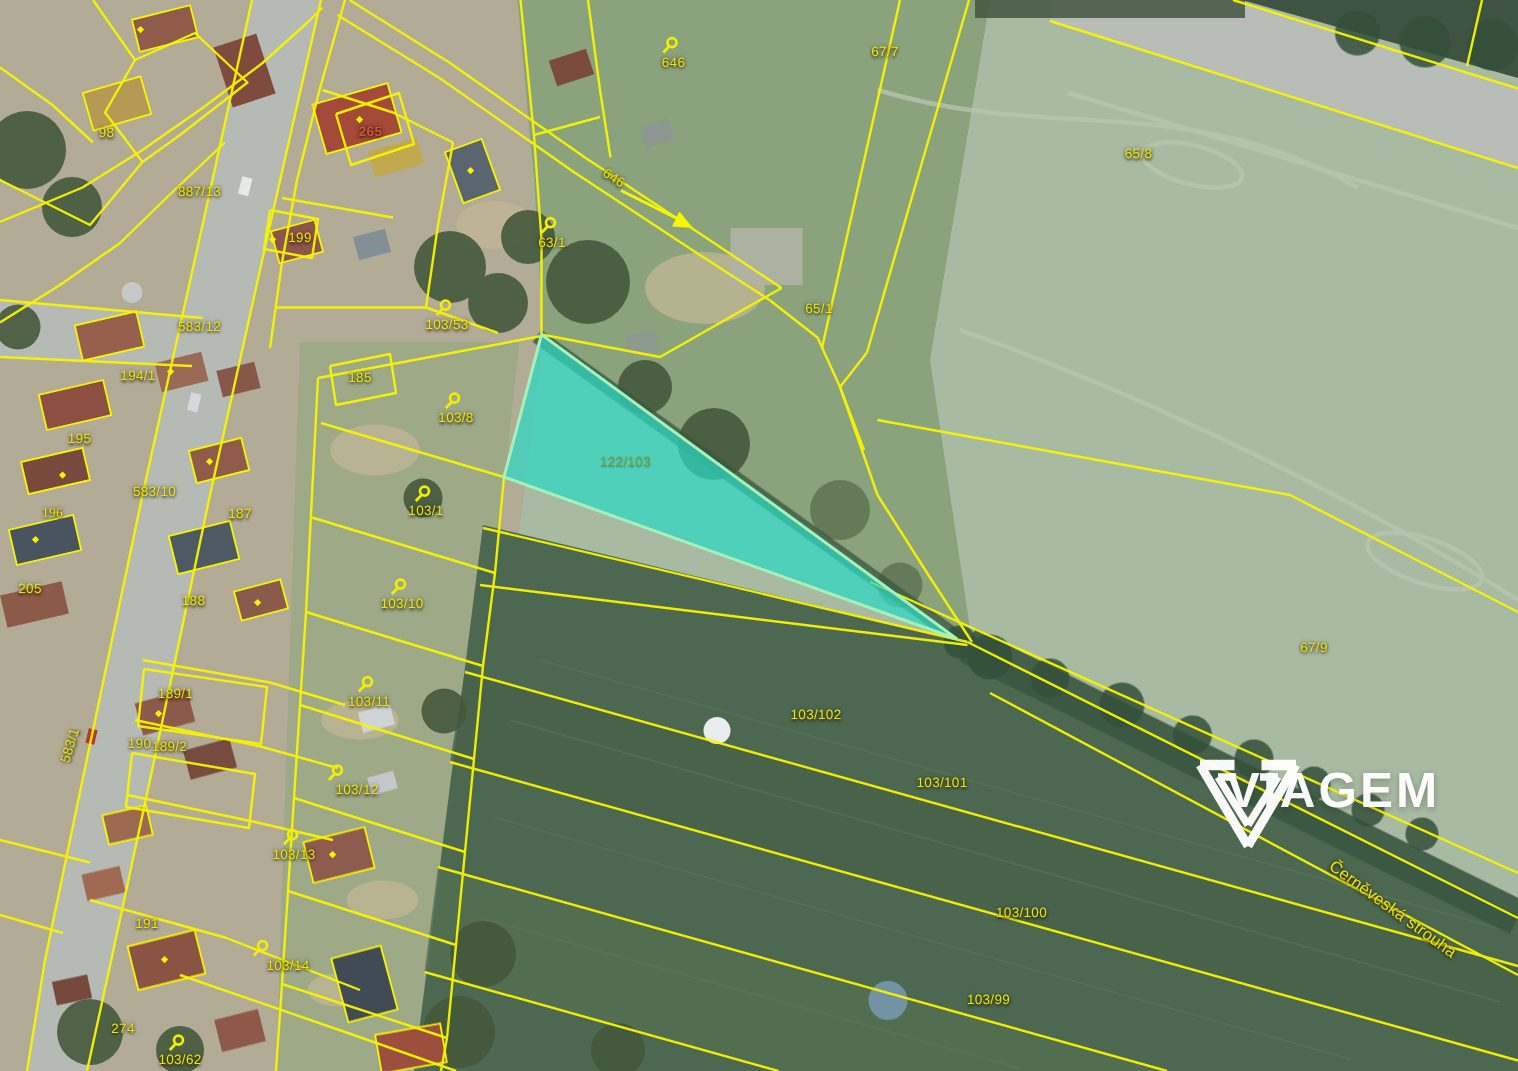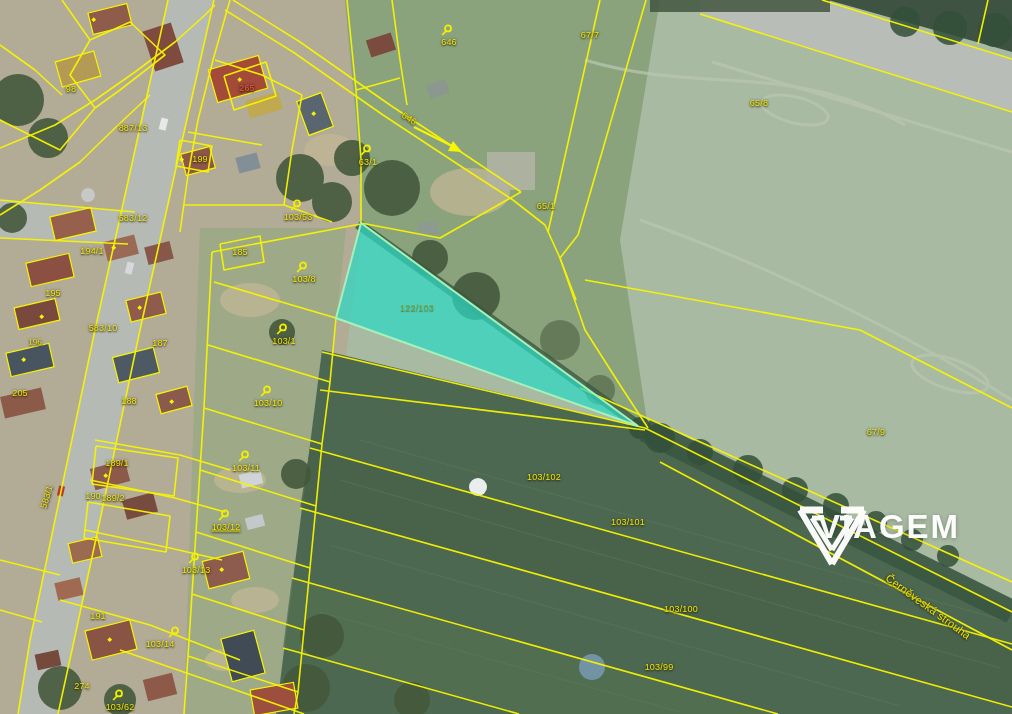--- a/index.html
+++ b/index.html
@@ -327,37 +327,37 @@
       <div class="map-label" style="left: 47px; top: 497px; transform: translate(-50%, -50%) rotate(-73deg);">583/1</div>
       <div class="map-label" style="left: 113px; top: 498px;">189/2</div>
       <div class="map-label" style="left: 93px; top: 496px;">190</div>
       <div class="map-label" style="left: 628px; top: 522px;">103/101</div>
       <span class="pin" style="left: 224px; top: 515px;">
         <svg viewBox="0 0 12 12" width="12" height="12">
           <circle cx="7" cy="4.4" r="3" fill="none" stroke="#f2ee05" stroke-width="1.8"></circle>
           <path d="M1.2 11 L5 7" stroke="#f2ee05" stroke-width="1.8"></path>
         </svg>
       </span>
-      <div class="map-label" style="left: 226px; top: 527px; text-decoration: underline;">103/12</div>
+      <div class="map-label" style="left: 238px; top: 527px;">103/12</div>
       <span class="pin" style="left: 194px; top: 558px;">
         <svg viewBox="0 0 12 12" width="12" height="12">
           <circle cx="7" cy="4.4" r="3" fill="none" stroke="#f2ee05" stroke-width="1.8"></circle>
           <path d="M1.2 11 L5 7" stroke="#f2ee05" stroke-width="1.8"></path>
         </svg>
       </span>
       <div class="map-label" style="left: 196px; top: 570px;">103/13</div>
       <div class="map-label" style="left: 681px; top: 609px;">103/100</div>
       <div class="map-label" style="left: 98px; top: 616px;">191</div>
       <span class="pin" style="left: 174px; top: 632px;">
         <svg viewBox="0 0 12 12" width="12" height="12">
           <circle cx="7" cy="4.4" r="3" fill="none" stroke="#f2ee05" stroke-width="1.8"></circle>
           <path d="M1.2 11 L5 7" stroke="#f2ee05" stroke-width="1.8"></path>
         </svg>
       </span>
-      <div class="map-label" style="left: 160px; top: 644px;">103/14</div>
+      <div class="map-label" style="left: 192px; top: 644px;">103/14</div>
       <div class="map-label" style="left: 659px; top: 667px;">103/99</div>
       <div class="map-label" style="left: 82px; top: 686px;">274</div>
       <span class="pin" style="left: 118px; top: 695px;">
         <svg viewBox="0 0 12 12" width="12" height="12">
           <circle cx="7" cy="4.4" r="3" fill="none" stroke="#f2ee05" stroke-width="1.8"></circle>
           <path d="M1.2 11 L5 7" stroke="#f2ee05" stroke-width="1.8"></path>
         </svg>
       </span>
       <div class="map-label" style="left: 120px; top: 707px;">103/62</div>
       <div class="map-label stream" style="left: 928px; top: 607px; transform: translate(-50%, -50%) rotate(36deg);">Černěveská strouha</div>

